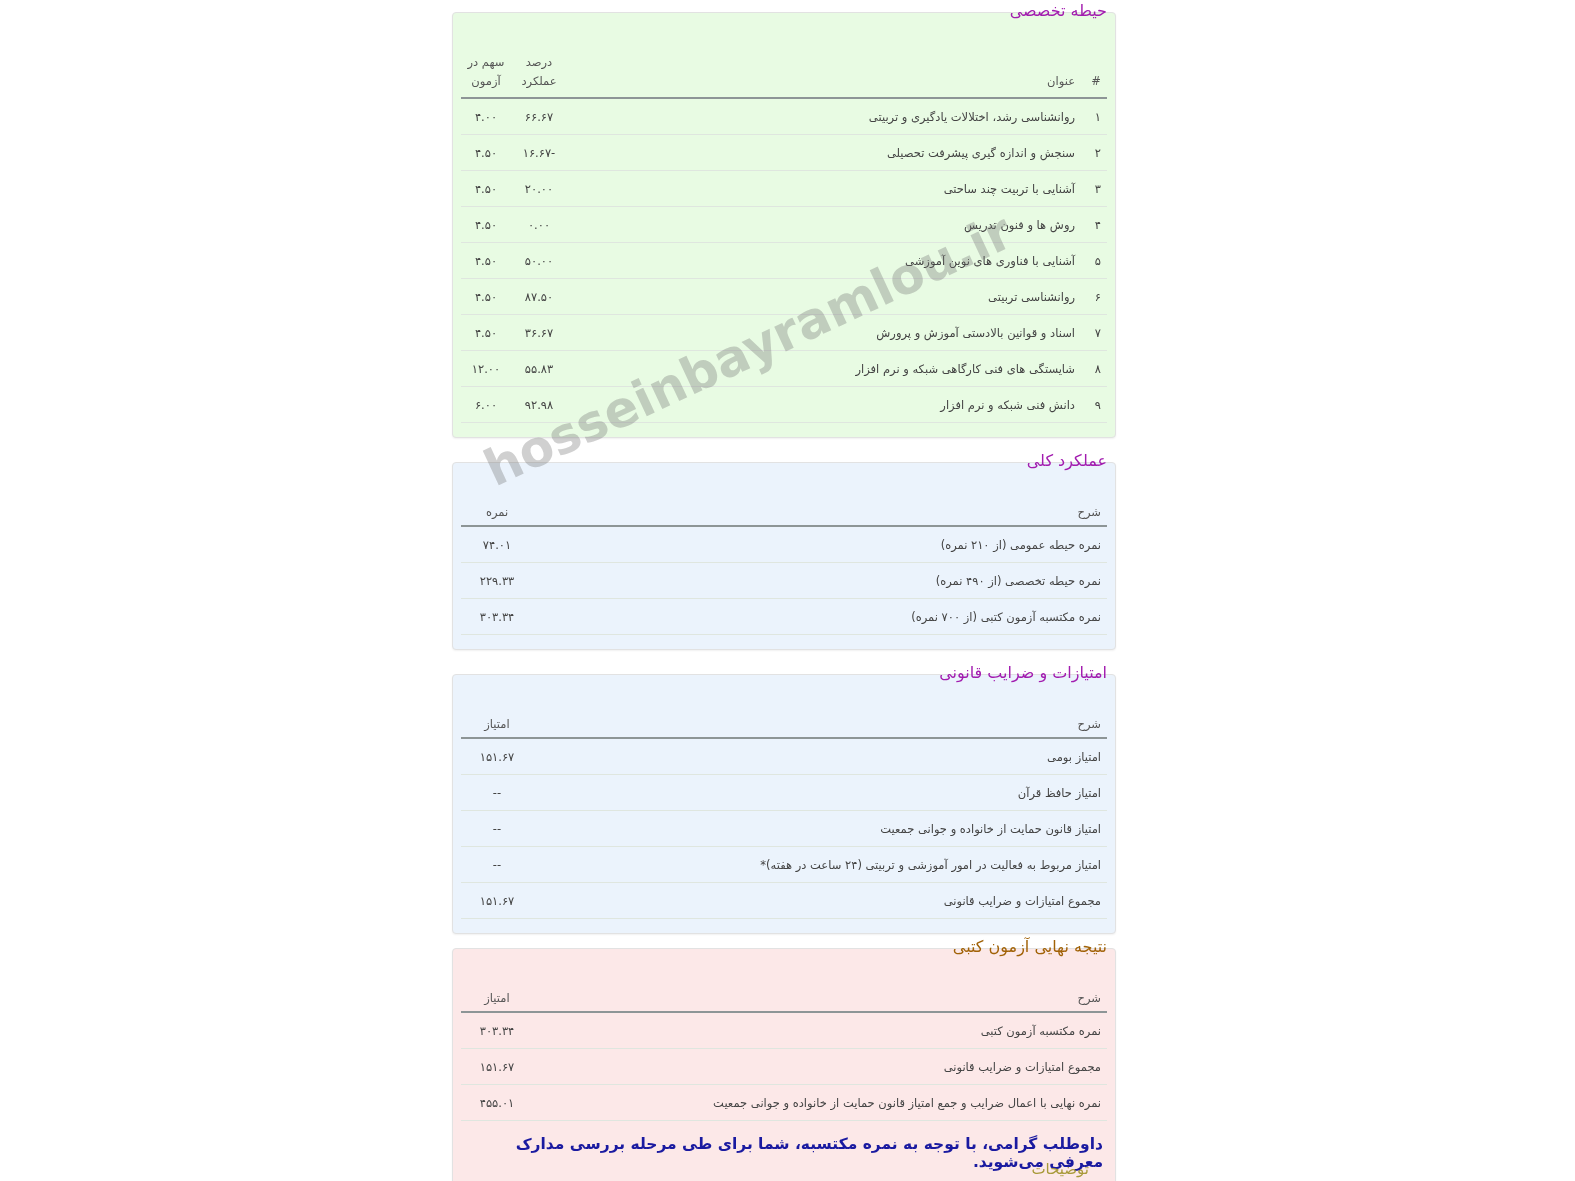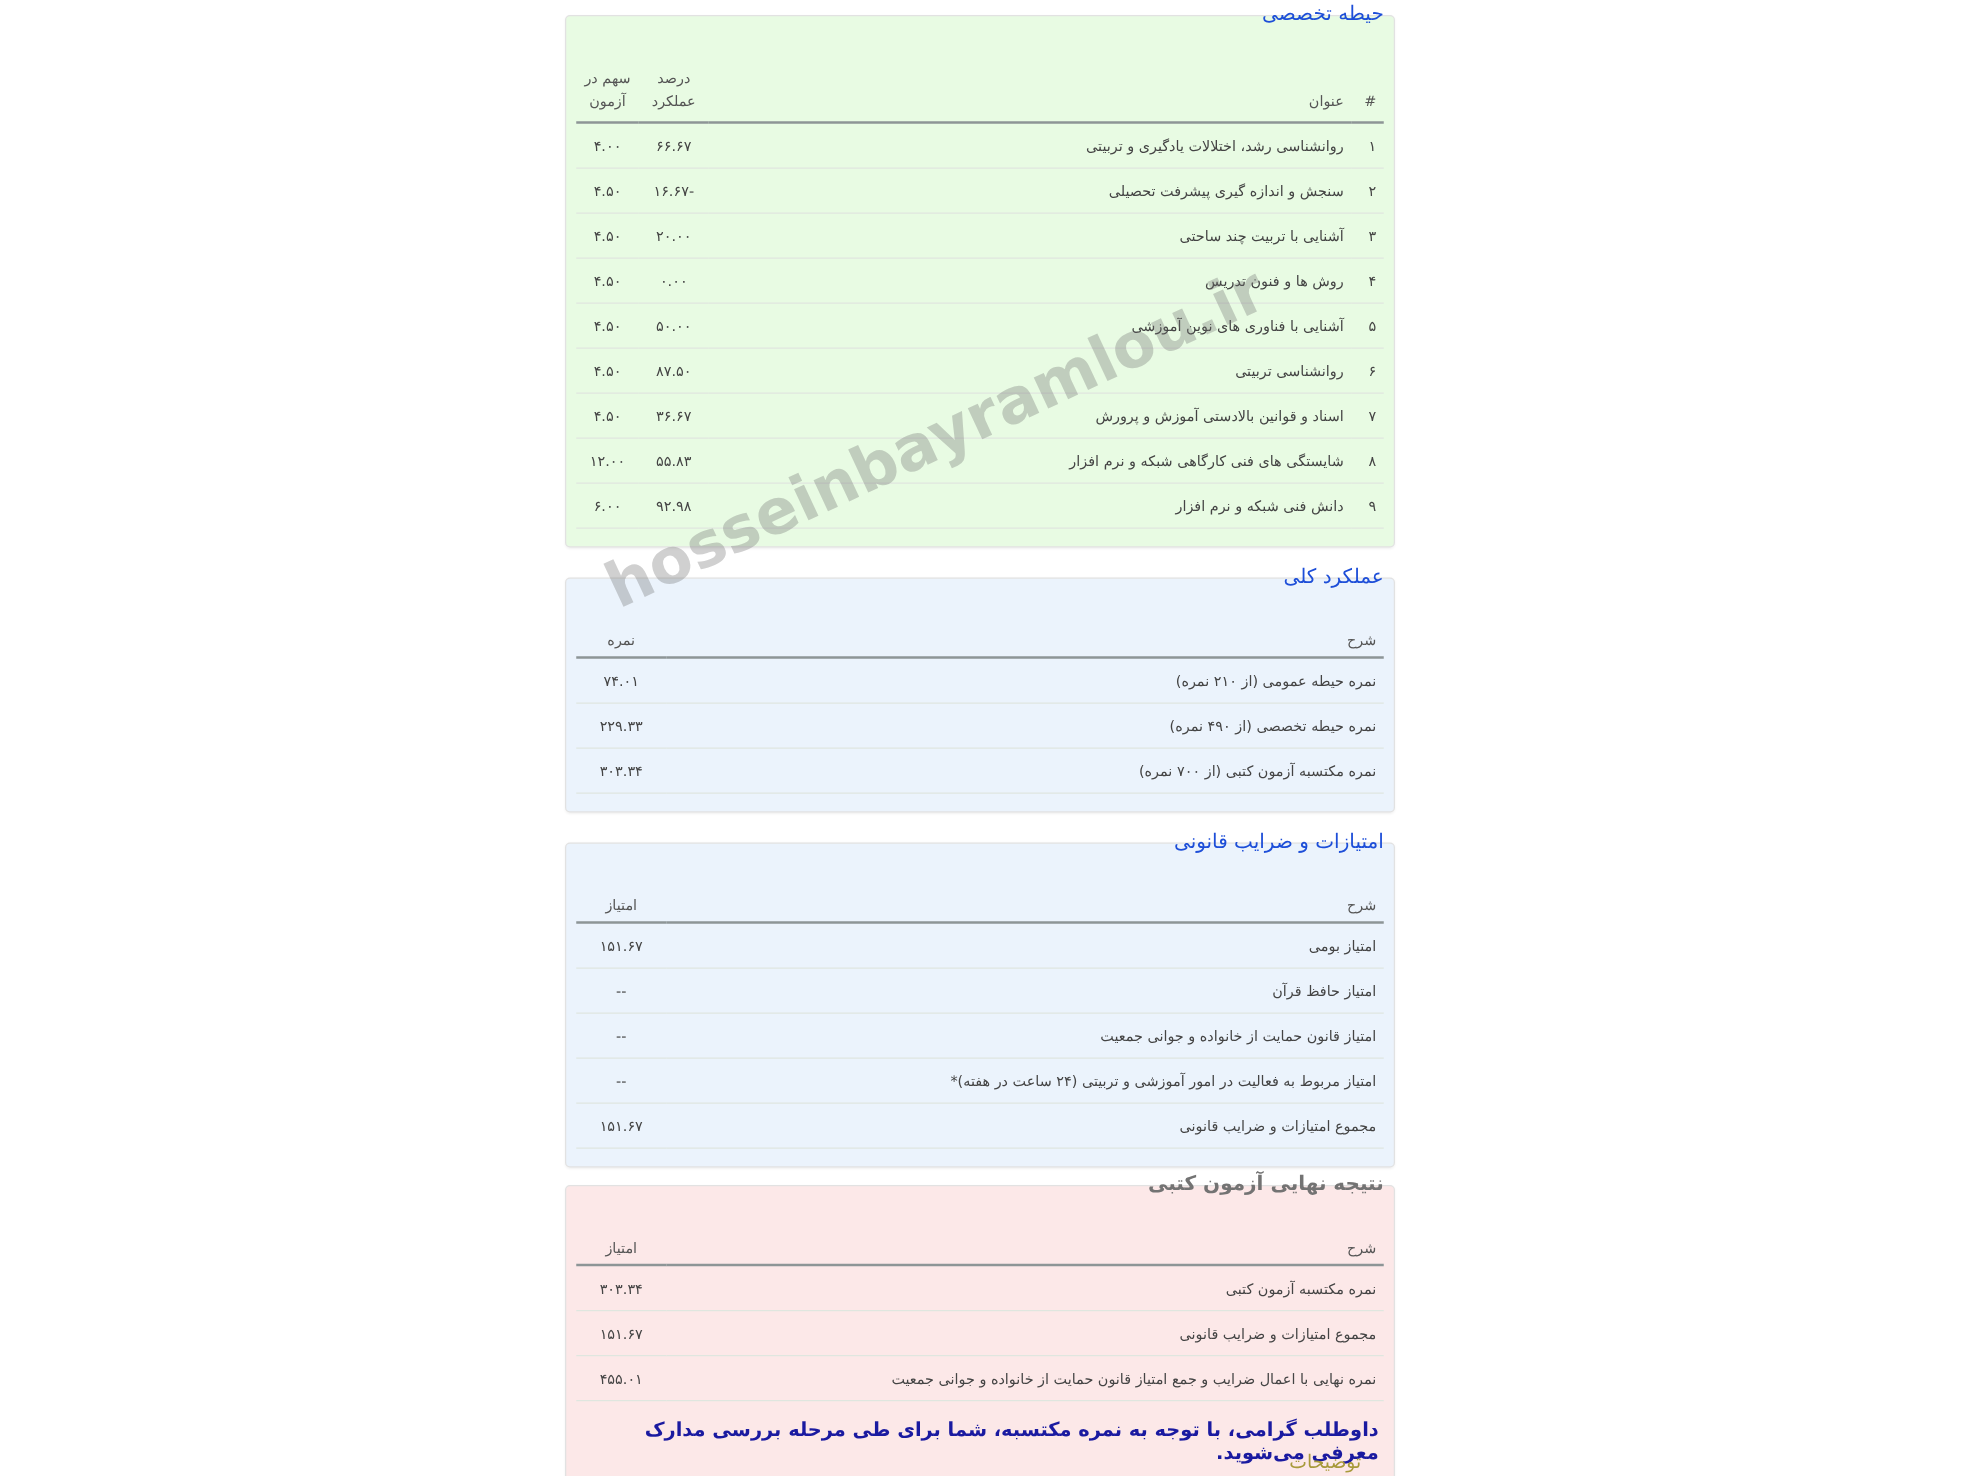--- a/index.html
+++ b/index.html
@@ -10,24 +10,24 @@
   .wrap { position: absolute; left: 452px; top: 0; width: 664px; direction: rtl; }
   .panel {
     position: relative; border: 1px solid #e2e2e2; border-radius: 4px;
     box-shadow: 0 1px 2px rgba(0,0,0,0.06); margin-bottom: 14px;
     padding: 0 8px 14px 8px;
   }
   .panel.green { background: #e8fbe3; margin-top: 12px; }
   .panel.blue  { background: #ebf3fc; margin-top: 24px; }
   .panel.red   { background: #fce8e8; }
   .ptitle {
-    position: absolute; right: 8px; top: -12px; font-size: 16px; color: #1d4ed8;
+    position: absolute; right: 8px; top: -12px; font-size: 16px; color: #a21caf;
     line-height: 20px;
   }
-  .ptitle.red { color: #737373; font-weight: bold; }
+  .ptitle.red { color: #a16207; }
   table { width: 100%; border-collapse: collapse; font-size: 11.5px; }
   th { font-weight: normal; color: #555; text-align: right; padding: 6px 6px; vertical-align: bottom; }
   thead tr { border-bottom: 2px solid #8d9596; }
   tbody tr { border-bottom: 1px solid #dfe6df; }
   td { padding: 0 6px; height: 35px; color: #444; }
   td.num, th.num { text-align: center; width: 38px; }
   td.idx, th.idx { width: 14px; }
   .green thead th { padding-top: 40px; line-height: 19px; }
   .blue thead th, .red thead th { height: 34px; padding-top: 22px; }
   .message {

